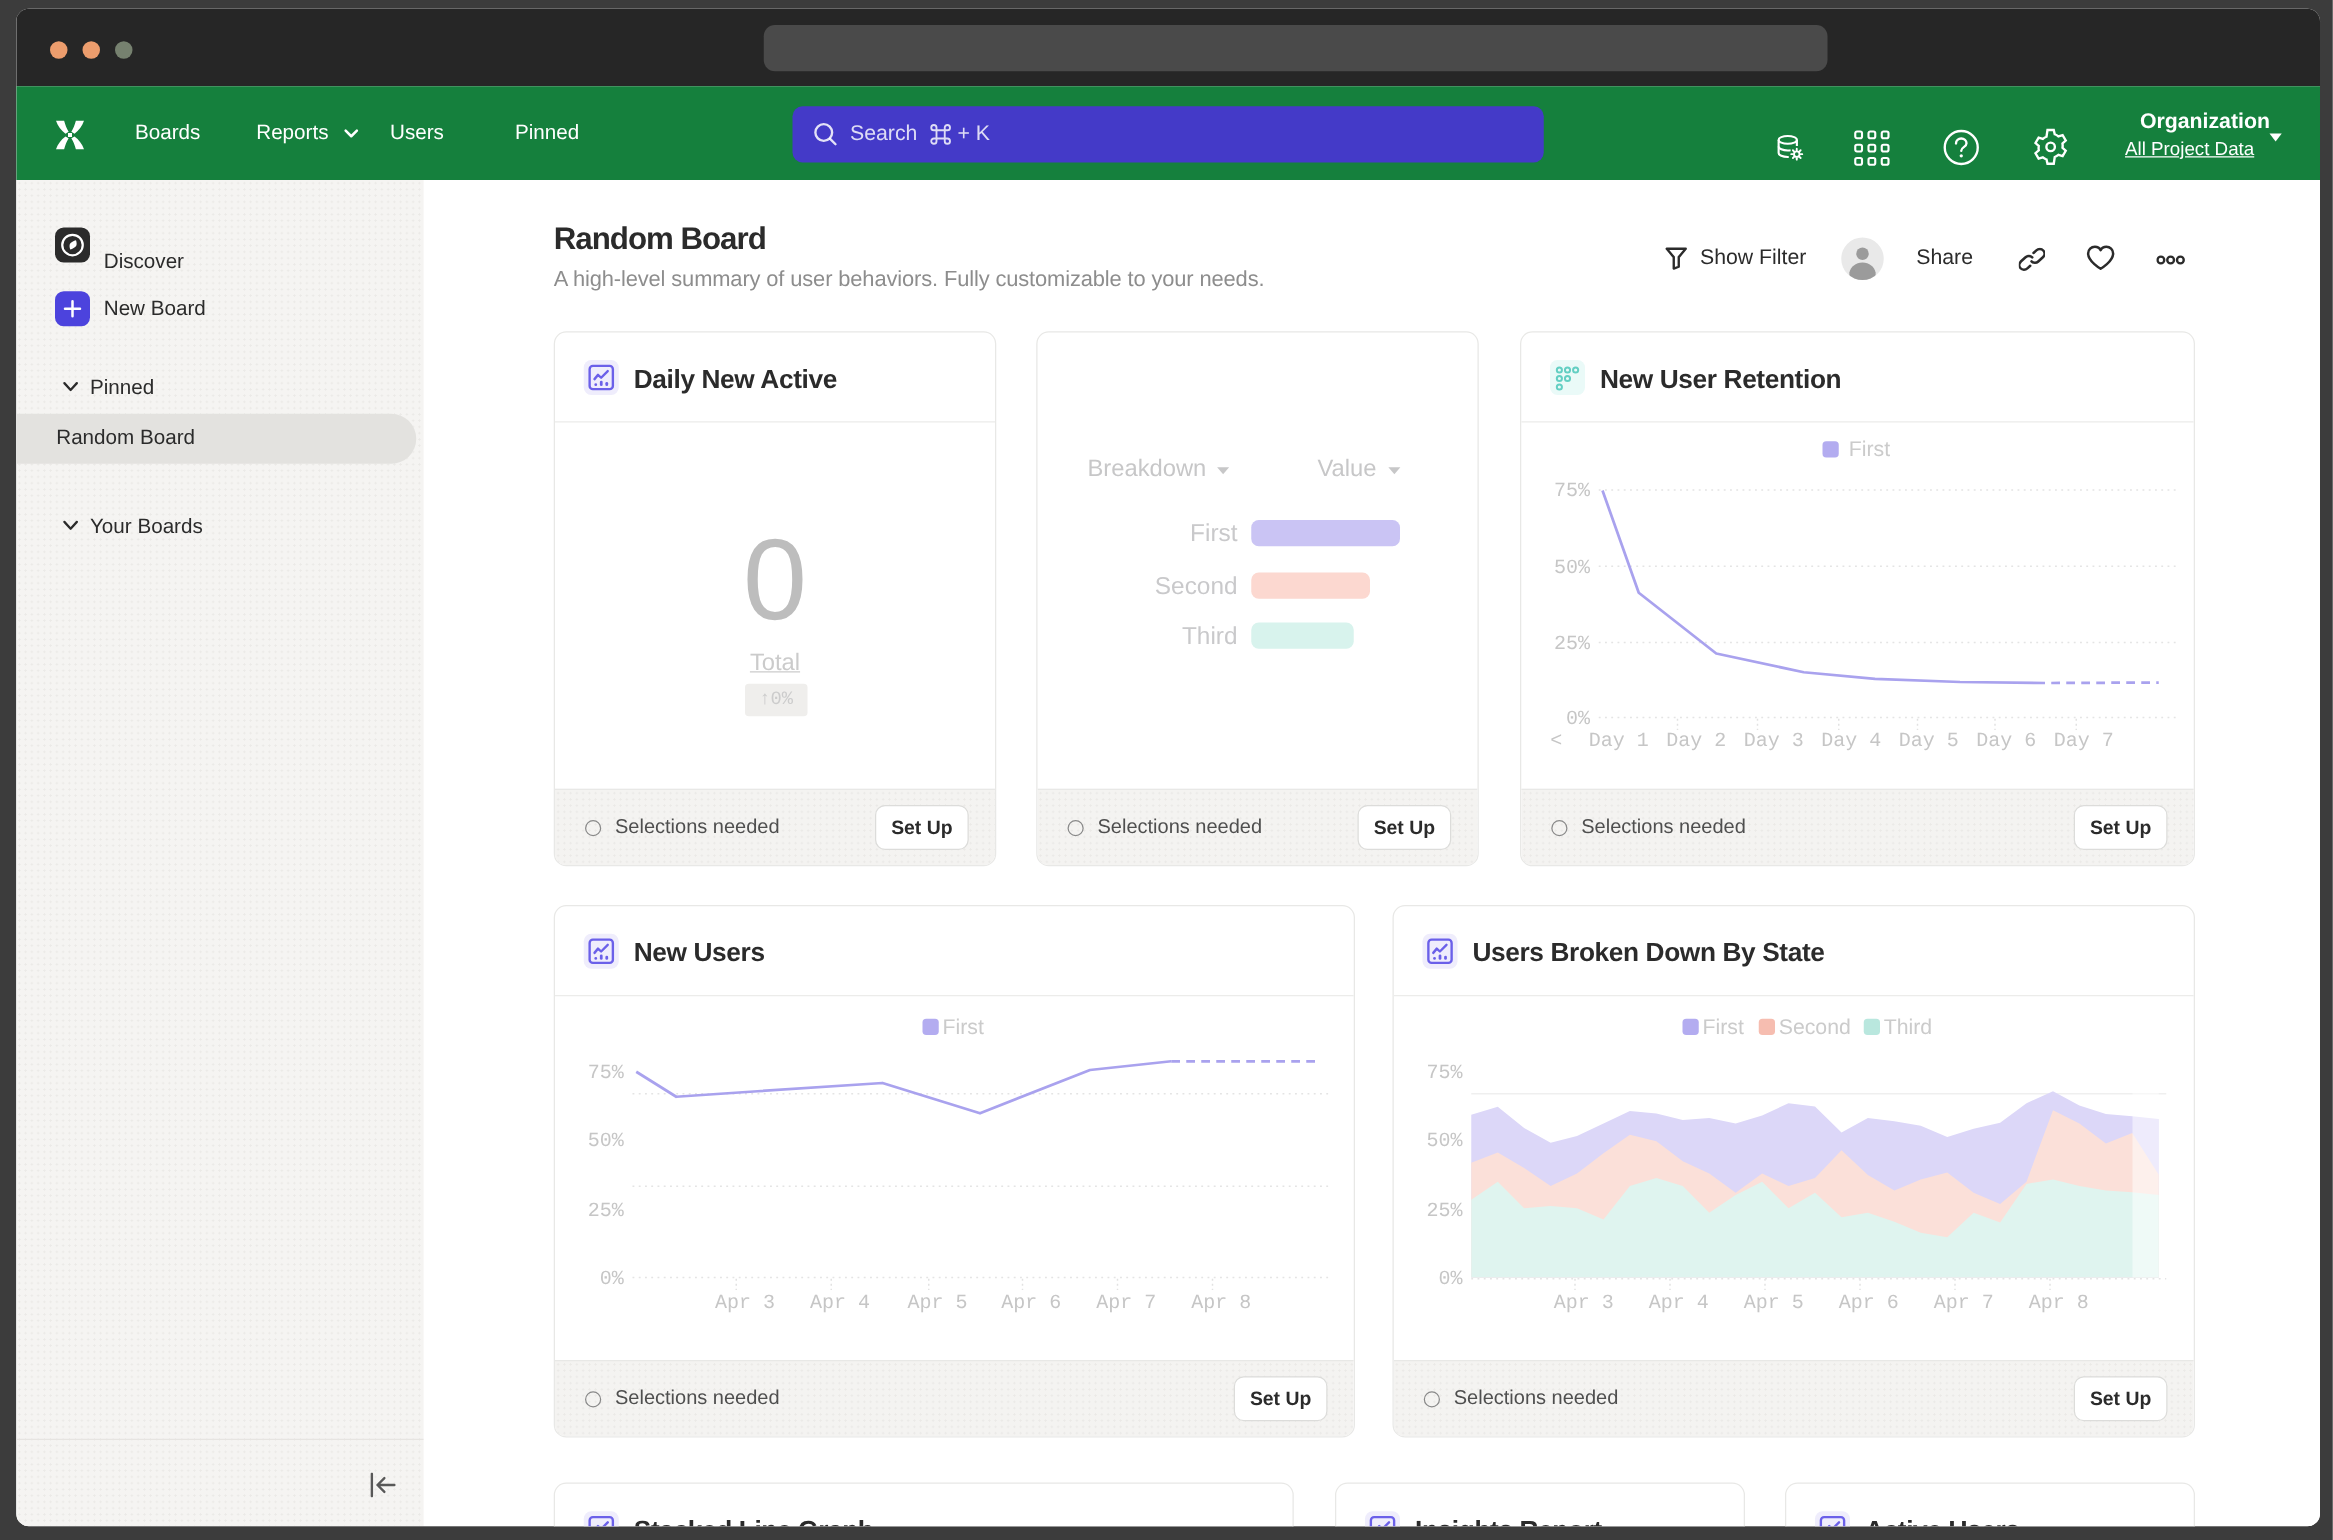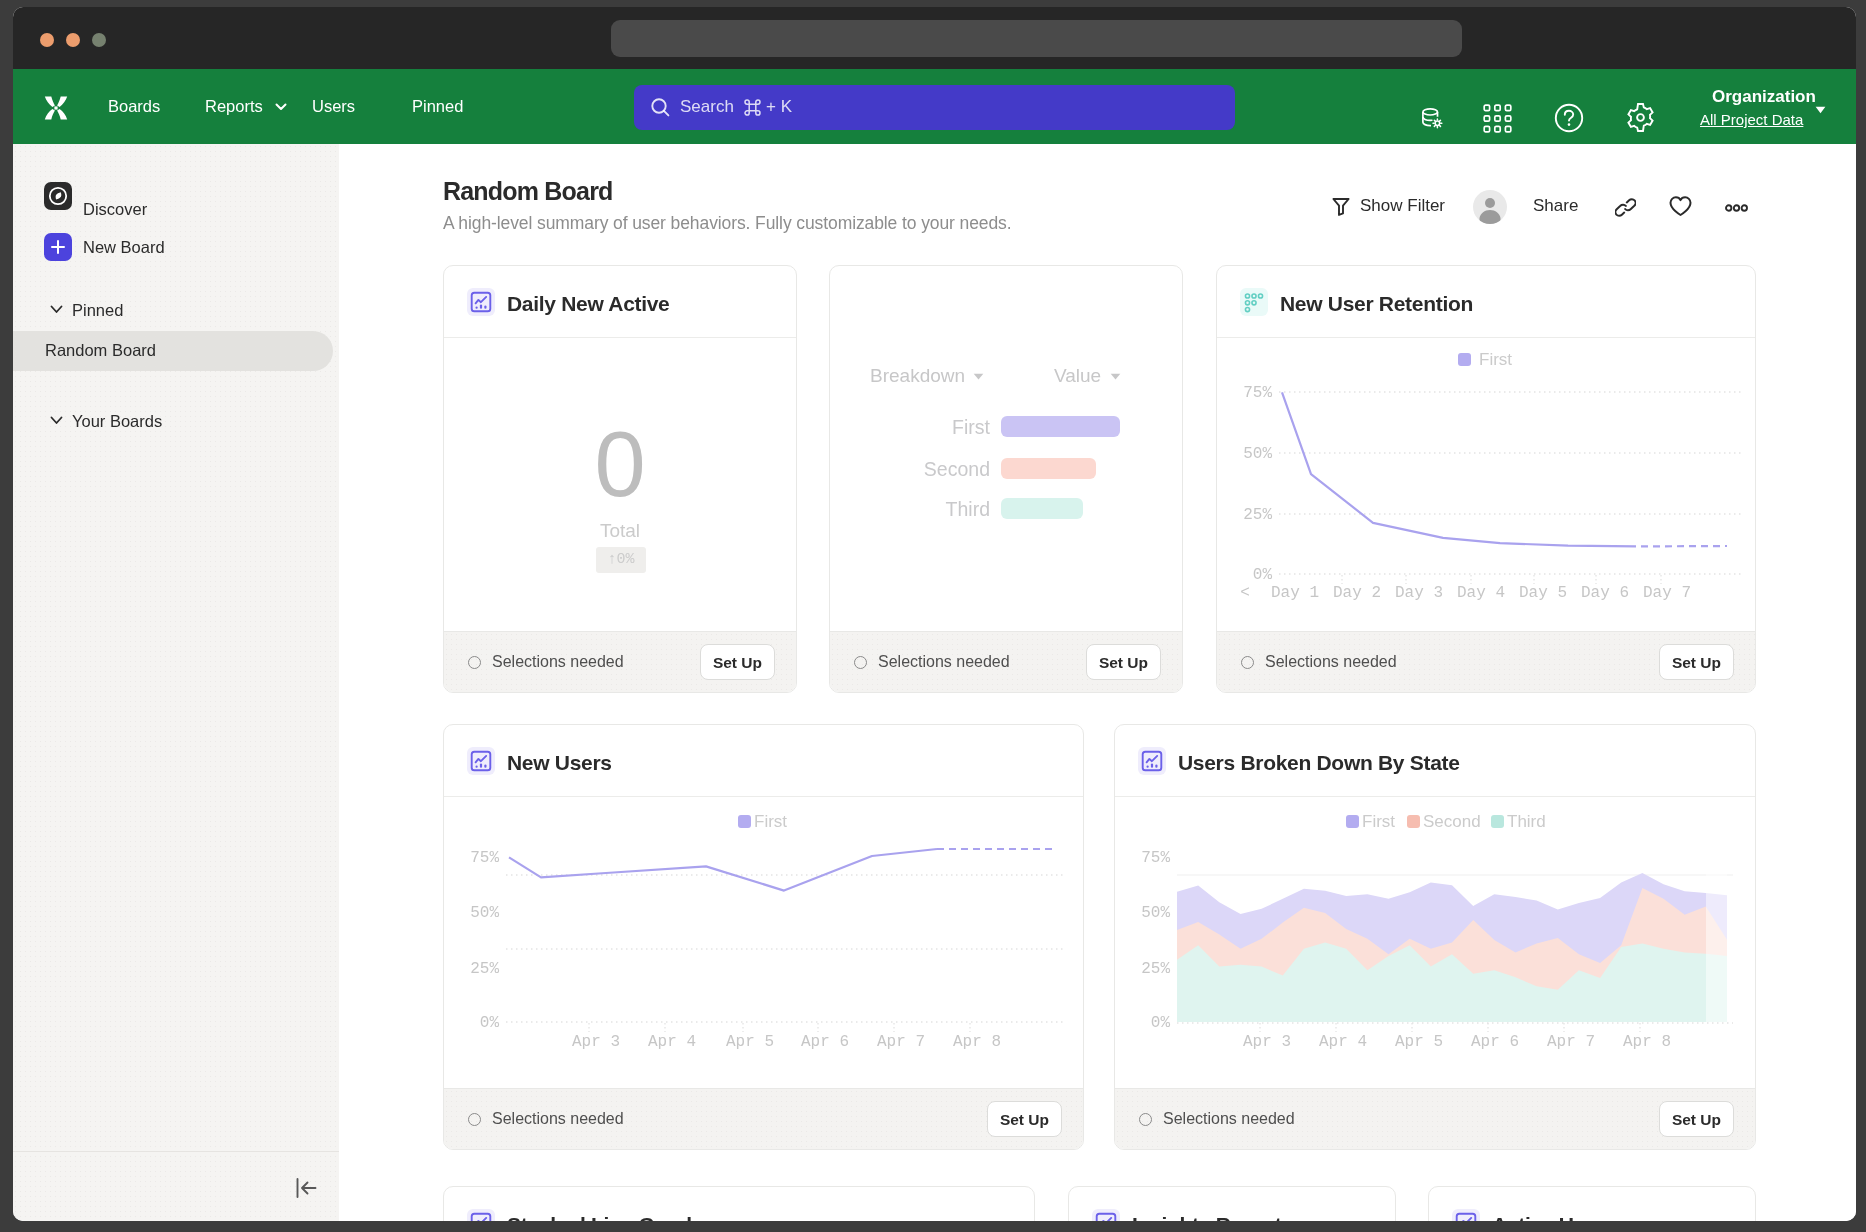--- a/index.html
+++ b/index.html
@@ -180,21 +180,21 @@
 <rect x="4.7" y="4.7" width="18.6" height="18.6" rx="2.6" stroke="#6b60e9" stroke-width="1.9"></rect>
 <polyline points="8.6,15.3 11.4,11.9 13.9,14.2 19.2,8.9" stroke="#6b60e9" stroke-width="1.9" fill="none" stroke-linecap="round" stroke-linejoin="round"></polyline>
 <line x1="9.6" y1="19.6" x2="9.6" y2="19.7" stroke="#6b60e9" stroke-width="2.2" stroke-linecap="round"></line>
 <line x1="14" y1="17.6" x2="14" y2="19.7" stroke="#6b60e9" stroke-width="2.2" stroke-linecap="round"></line>
 <line x1="18.4" y1="18.6" x2="18.4" y2="19.7" stroke="#6b60e9" stroke-width="2.2" stroke-linecap="round"></line>
 </svg>
             </div>
             <span class="ctitle">Daily New Active</span>
           </div>
 <div style="position:absolute;left:0;top:146px;width:100%;text-align:center;font-size:92px;color:#bdbdbd;">0</div>
-<div style="position:absolute;left:0;top:254px;width:100%;text-align:center;font-size:19px;color:#cbcbcb;">Total</div>
+<div style="position:absolute;left:0;top:254px;width:100%;text-align:center;font-size:19px;color:#cbcbcb;text-decoration:underline;">Total</div>
 <div style="position:absolute;left:152px;top:281px;width:50px;height:26px;background:#efeeec;border-radius:3px;text-align:center;line-height:26px;font-family:'Liberation Mono',monospace;font-size:15px;color:#cccccc;">↑0%</div>
 <div class="cfoot">
             <span class="selcirc"></span>
             <span class="seltxt">Selections needed</span>
             <span class="setup">Set Up</span>
           </div>
 </div>
 <div class="card" style="left:490px;top:121px;width:354px;height:428px;">
 <span style="position:absolute;left:40px;top:99px;font-size:19px;color:#c7c7c8;">Breakdown</span>
 <svg style="position:absolute;left:143px;top:107px;" width="11" height="7" viewBox="0 0 12 8" fill="#c7c7c8">

